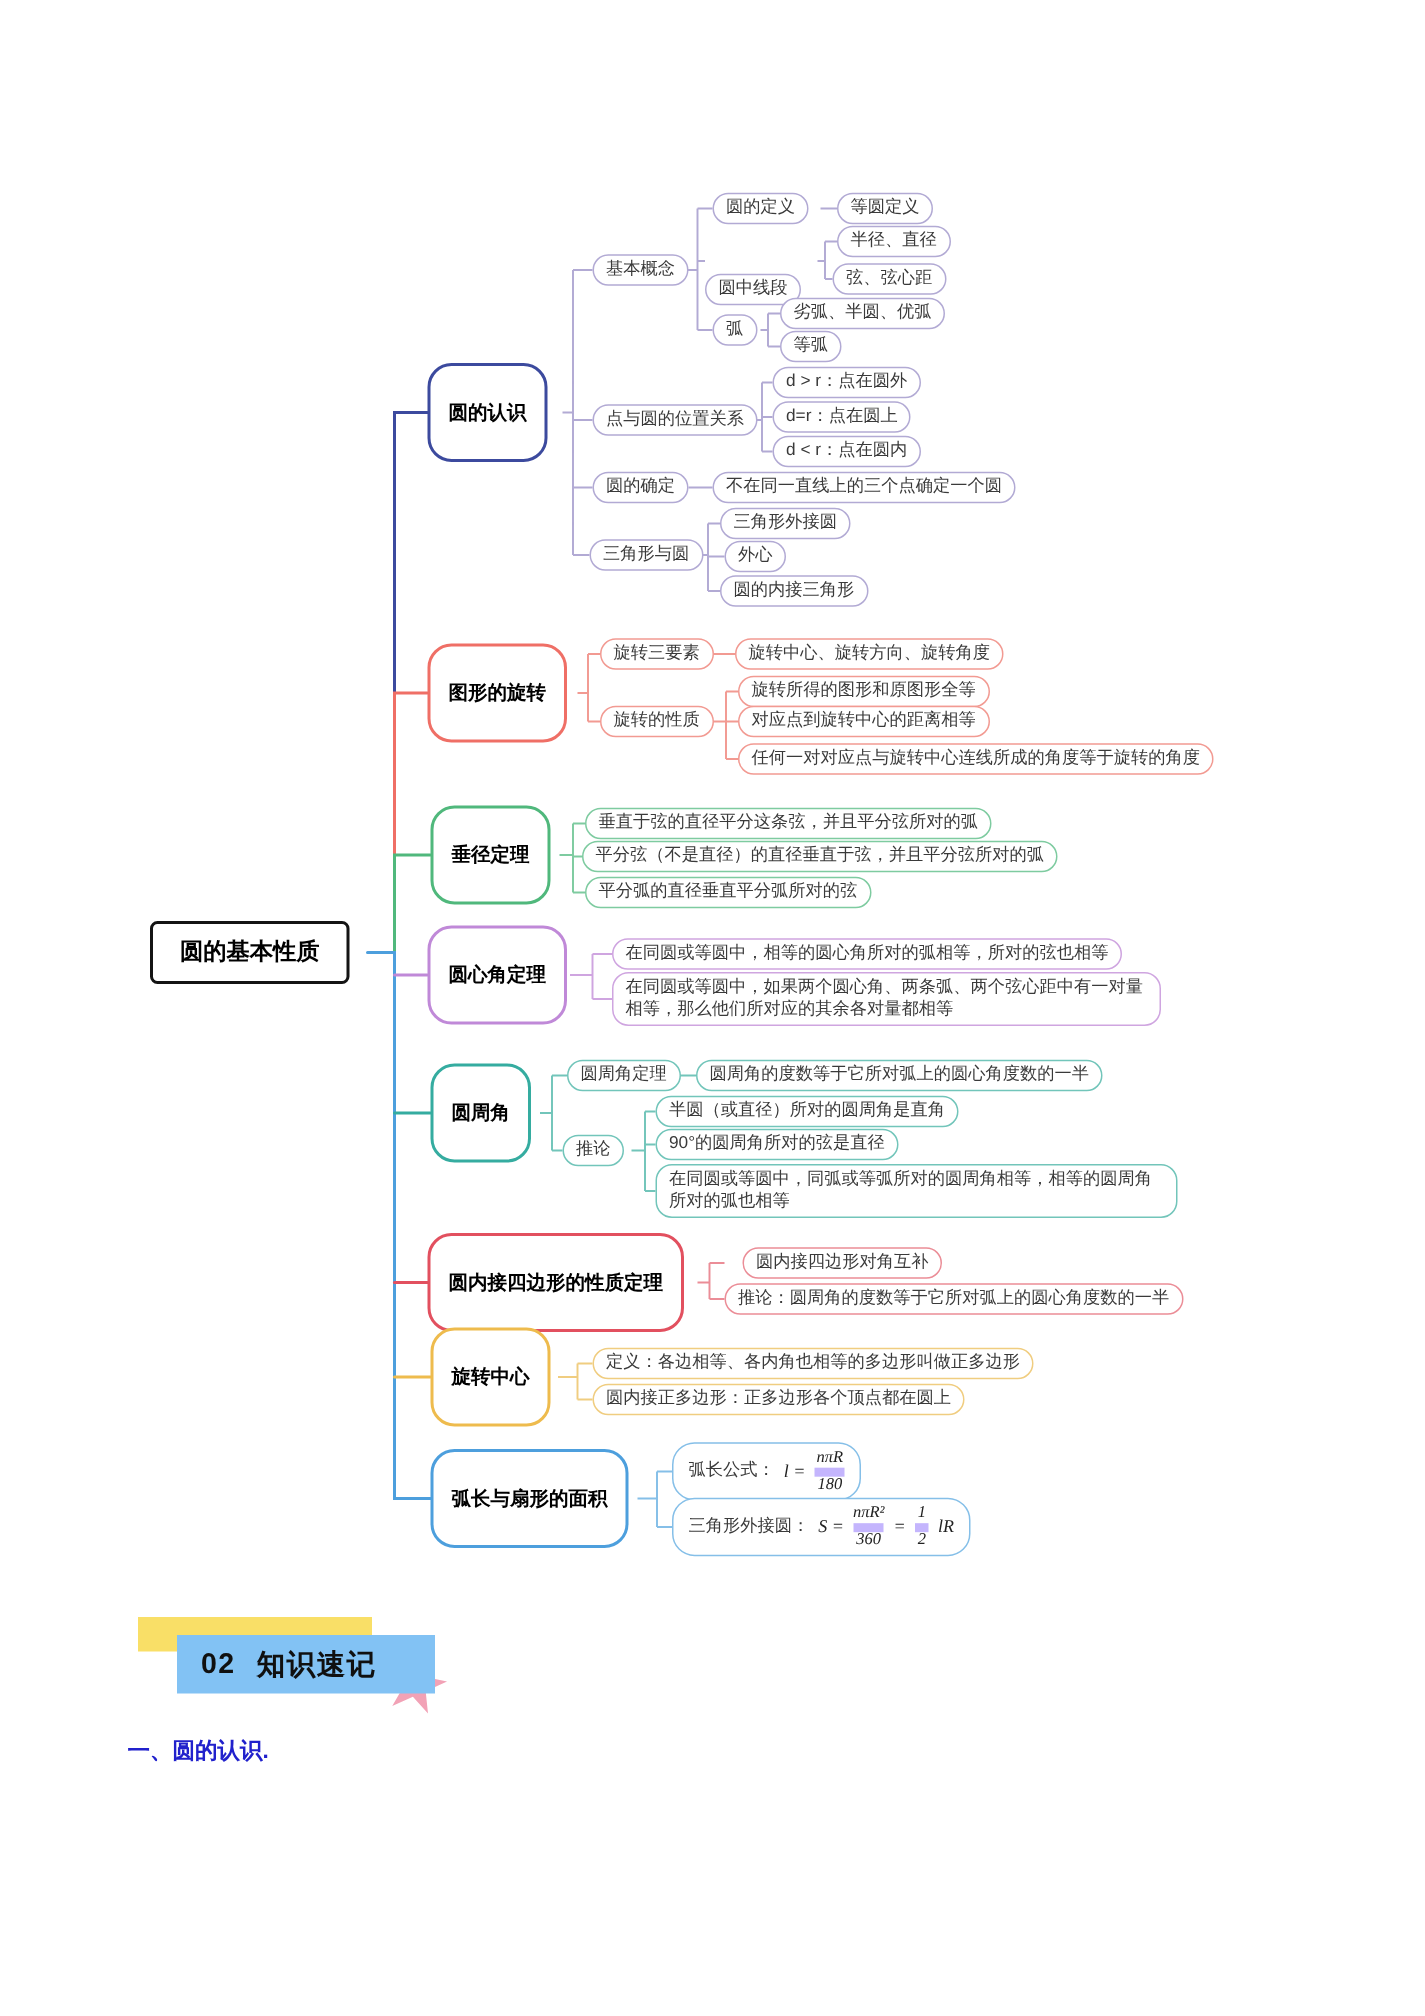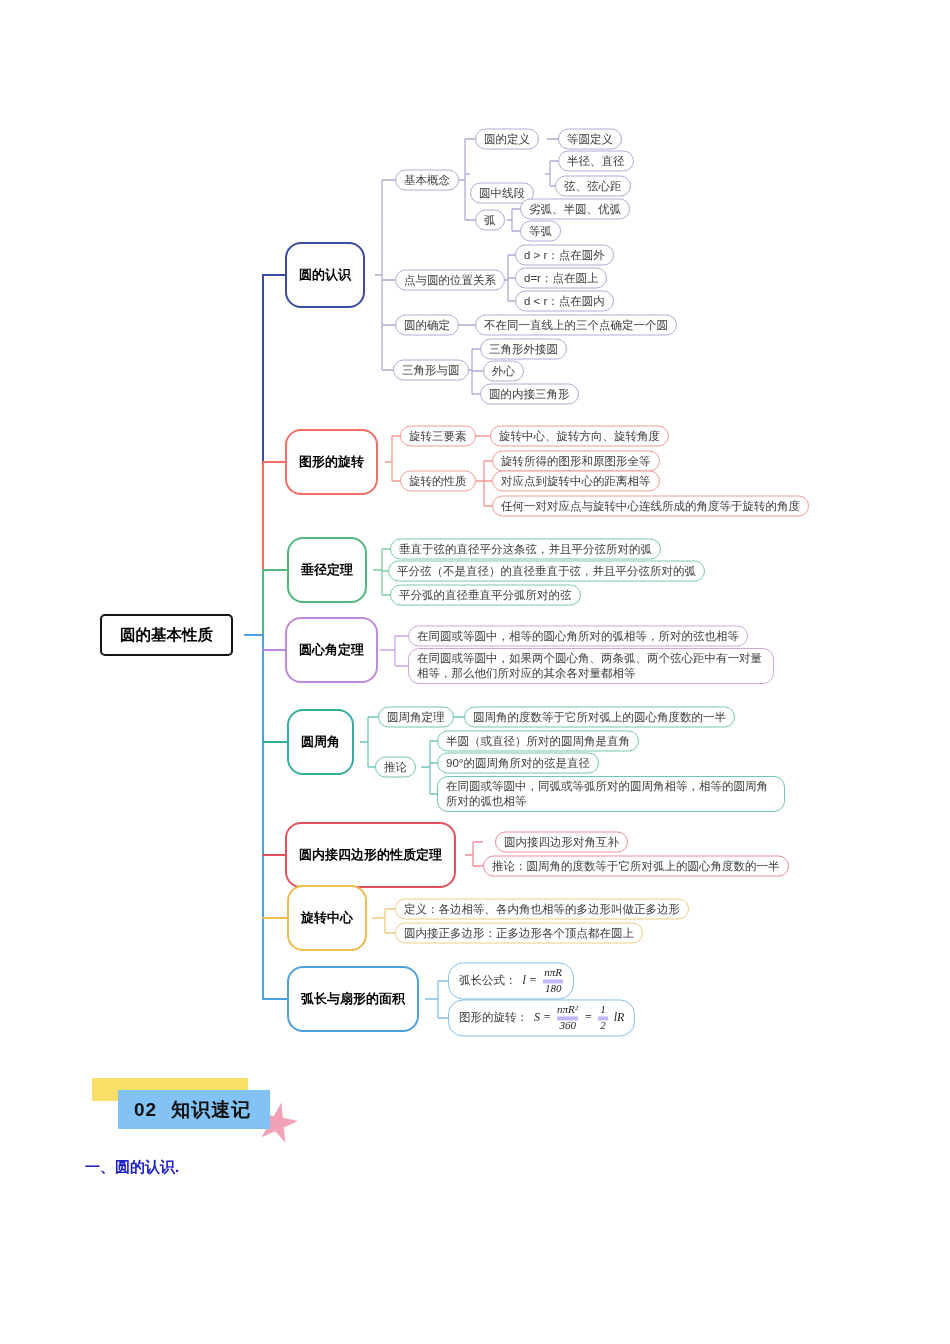--- a/index.html
+++ b/index.html
@@ -24,28 +24,28 @@
   .teal{border-color:#35aca0}.teall{border-color:#72c5ba}
   .crim{border-color:#e2505f}.criml{border-color:#eb8d97}
   .yel{border-color:#eebb4d}.yell{border-color:#f0cd80}
   .blu{border-color:#4d9fdd}.blul{border-color:#85bfe8}
 
   
   .fbox{display:flex;align-items:center;gap:6px;border-radius:15px;padding:4px 10px;}
   .mvar{font-family:"Liberation Serif","DejaVu Serif",serif;font-style:italic;font-size:12px;color:#222;}
   .frac{display:inline-flex;flex-direction:column;align-items:center;line-height:1.05;
         font-family:"Liberation Serif","DejaVu Serif",serif;font-style:italic;font-size:11px;color:#222;}
-  .frac .den{border-top:4px solid #c4b5fd;padding:0 2px;}
+  .frac .den{border-top:6px solid #c4b5fd;padding:0 2px;}
 
   
   .hdr-yellow{position:absolute;left:92px;top:1078px;width:156px;height:23px;background:#f9df67;z-index:1;}
   .star{position:absolute;left:256px;top:1102px;width:42px;height:42px;background:#f2a2b6;z-index:2;
         transform:rotate(12deg);
         clip-path:polygon(50% 0%,61% 35%,98% 35%,68% 57%,79% 91%,50% 70%,21% 91%,32% 57%,2% 35%,39% 35%);}
-  .hdr-blue{position:absolute;left:118px;top:1090px;width:152px;height:39px;background:#82c2f4;z-index:3;
+  .hdr-blue{position:absolute;left:118px;top:1090px;width:172px;height:39px;background:#82c2f4;z-index:3;
             display:flex;align-items:center;padding-left:16px;box-sizing:border-box;
             font-weight:700;font-size:19px;color:#101010;letter-spacing:1px;}
   .hdr-blue .num{margin-right:14px;}
 
   
   .body-heading{position:absolute;left:85px;top:1158px;color:#2121cc;font-weight:700;font-size:15px;}
   .body-para{position:absolute;left:106px;top:1195px;width:770px;font-size:15.5px;color:#000;
              font-family:"Liberation Serif","DejaVu Serif",serif;line-height:22px;}
   .body-para b{font-family:inherit;}
 </style>
@@ -142,21 +142,21 @@
 
   <div class="nd blul fbox" style="left:448px;top:981px;">
     <span>弧长公式：</span>
     <span class="mvar">l =</span>
     <span class="frac">
       <span class="num">nπR</span>
       <span class="den">180</span>
     </span>
   </div>
   <div class="nd blul fbox" style="left:448px;top:1018px;">
-    <span>图形的旋转：</span>
+    <span>三角形外接圆：</span>
     <span class="mvar">S =</span>
     <span class="frac">
       <span class="num">nπR²</span>
       <span class="den">360</span>
     </span>
     <span class="mvar">=</span>
     <span class="frac">
       <span class="num">1</span>
       <span class="den">2</span>
     </span>

